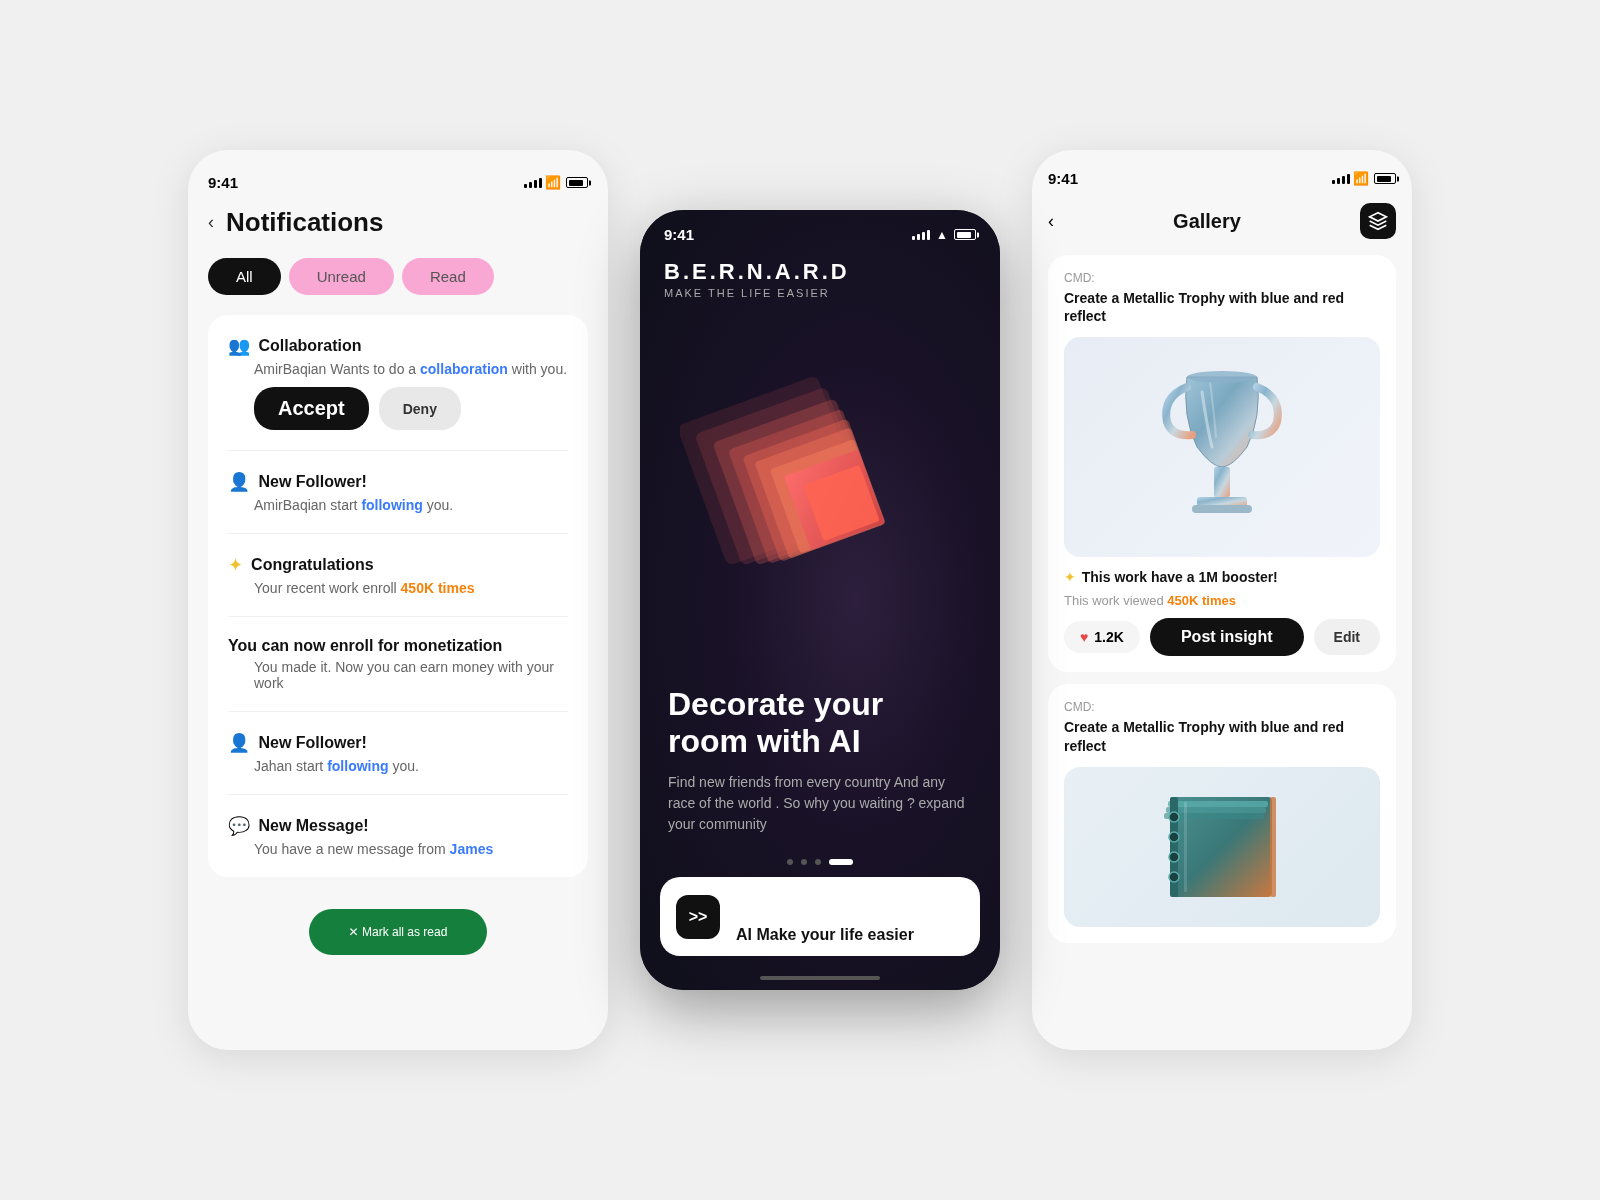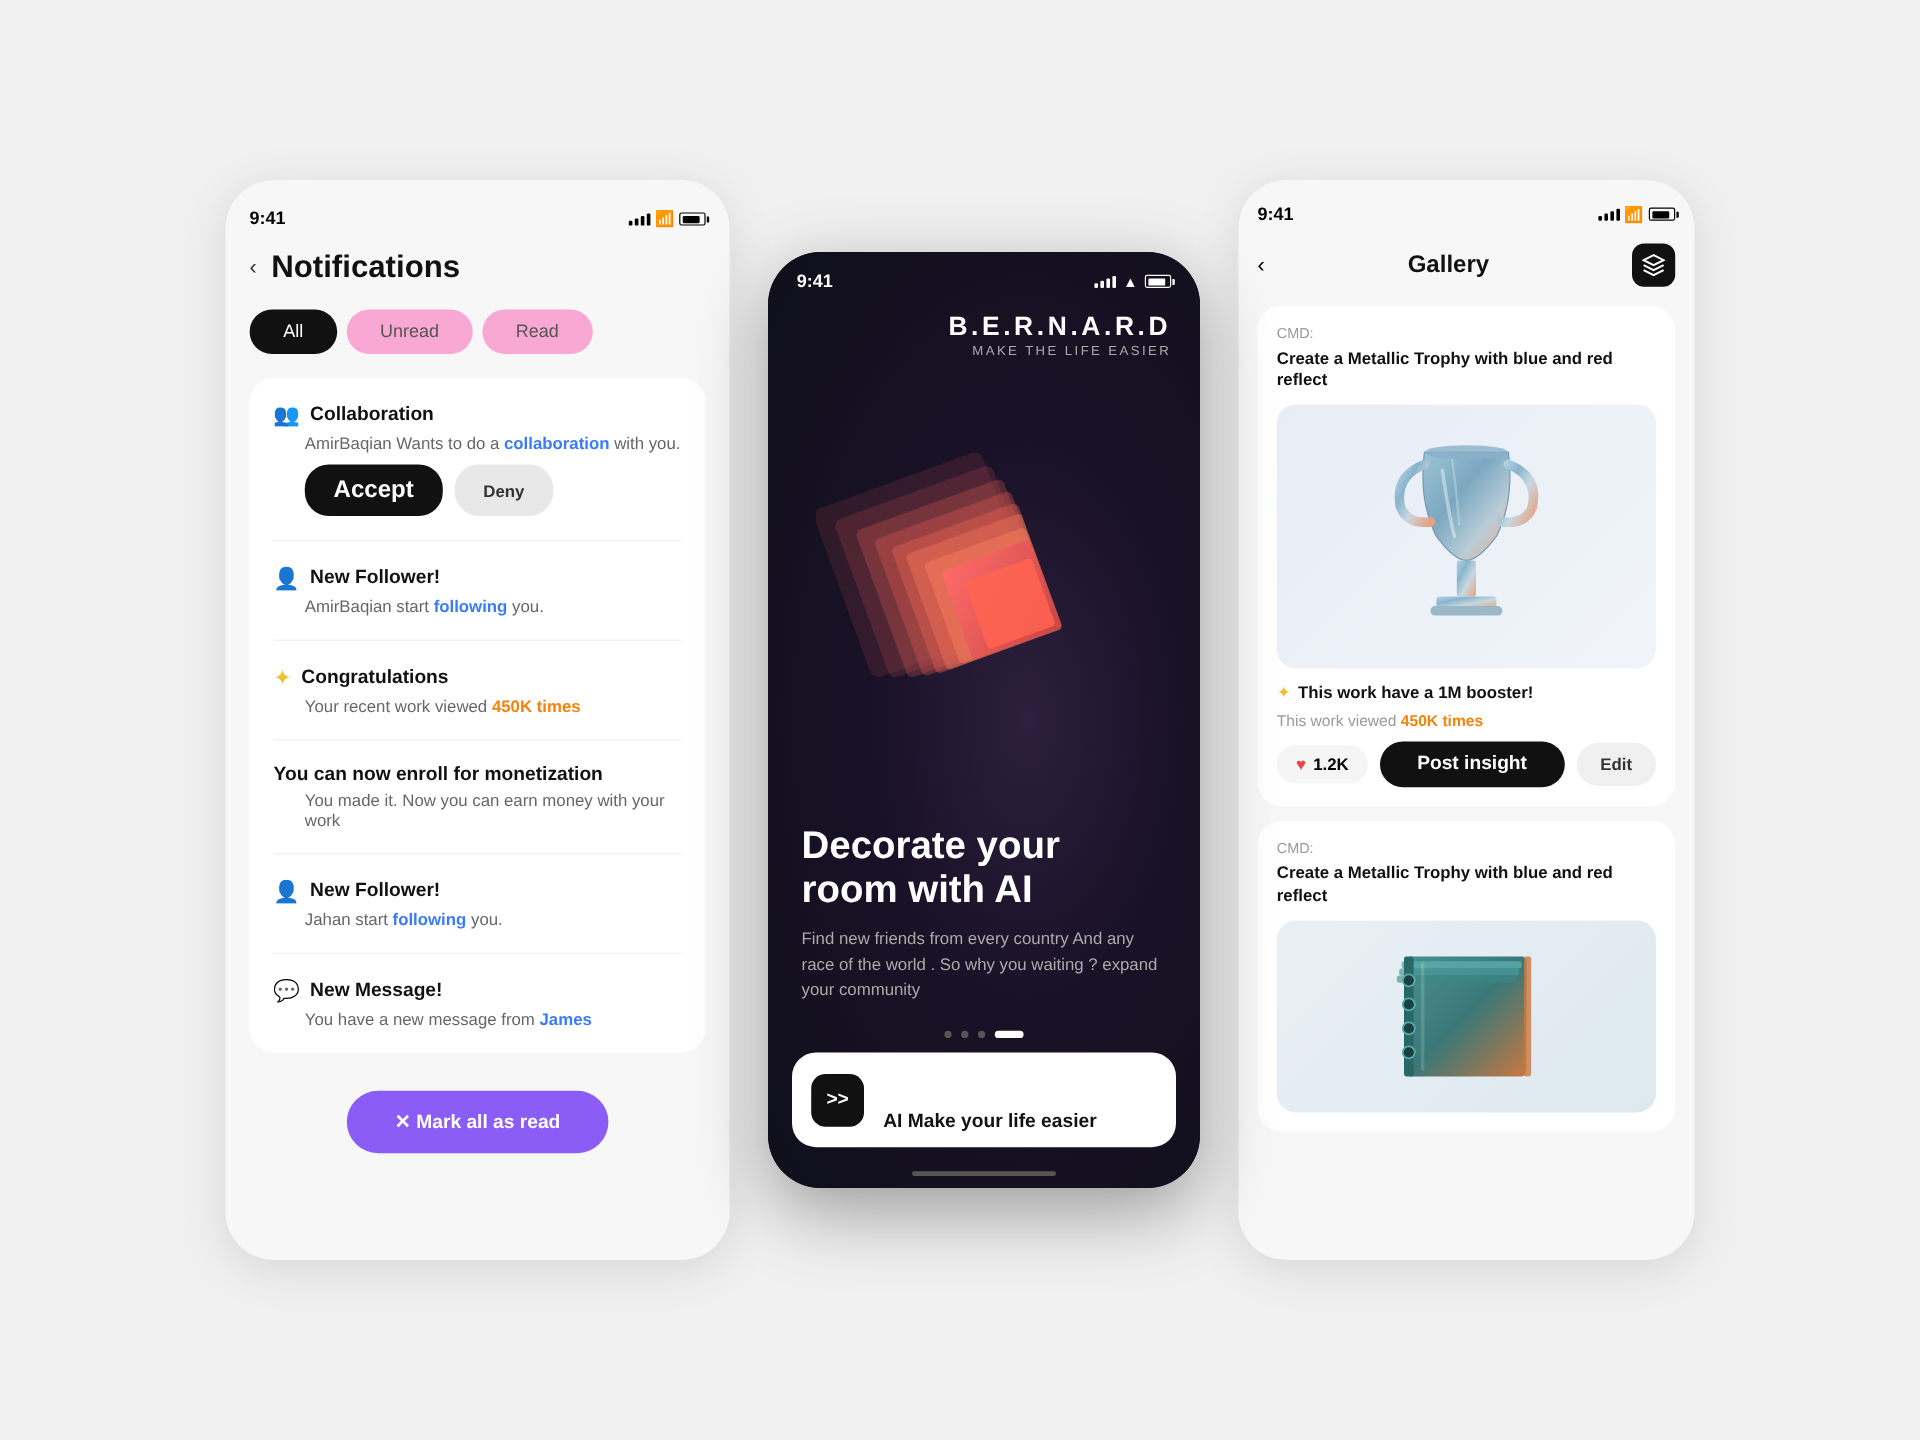--- a/index.html
+++ b/index.html
@@ -100,22 +100,22 @@
       padding: 10px 24px; font-size: 20px; font-weight: 600; cursor: pointer;
     }
     .btn-deny {
       background: #e8e8e8; color: #333; border: none; border-radius: 20px;
       padding: 10px 24px; font-size: 14px; font-weight: 600; cursor: pointer;
     }
 
     .divider { border: none; border-top: 1px solid #f0f0f0; }
 
     .mark-read-btn {
-      background: #8b5cf6; color: #fff; border: none; border-radius: 30px;
-      padding: 16px 40px; font-size: 16px; font-weight: 700; cursor: pointer;
+      background: #15803d; color: #fff; border: none; border-radius: 30px;
+      padding: 16px 40px; font-size: 12px; font-weight: 400; cursor: pointer;
       display: flex; align-items: center; gap: 8px;
       margin: 32px auto 0;
     }
 
     
     .phone-center {
       width: 360px;
       height: 780px;
       background: #1a1a2e;
       border-radius: 44px;
@@ -135,21 +135,21 @@
       z-index: 2;
       display: flex;
       flex-direction: column;
       height: 100%;
     }
     .center-status {
       display: flex; justify-content: space-between; align-items: center;
       padding: 16px 24px 0; color: #fff; font-size: 15px; font-weight: 600;
     }
     .center-brand {
-      text-align: right;
+      text-align: left;
       padding: 16px 24px 0;
       color: #fff;
     }
     .brand-name { font-size: 22px; font-weight: 800; letter-spacing: 3px; }
     .brand-tagline { font-size: 11px; font-weight: 500; letter-spacing: 2px; color: #aaa; margin-top: 2px; }
 
     .hero-image-area {
       flex: 1;
       display: flex;
       align-items: center;
@@ -337,21 +337,21 @@
     </div>
 
     <hr class="divider">
 
     <div class="notif-item">
       <div class="notif-header">
         <span class="notif-icon" style="color:#f0c030;">✦</span>
         <span class="notif-title">Congratulations</span>
       </div>
       <div class="notif-desc">
-        <span>Your recent work viewed </span><span class="notif-link-orange">450K times</span>
+        <span>Your recent work enroll </span><span class="notif-link-orange">450K times</span>
       </div>
     </div>
 
     <hr class="divider">
 
     <div class="notif-item">
       <div class="notif-header">
         <span class="notif-title">You can now enroll for monetization</span>
       </div>
       <div class="notif-desc">

